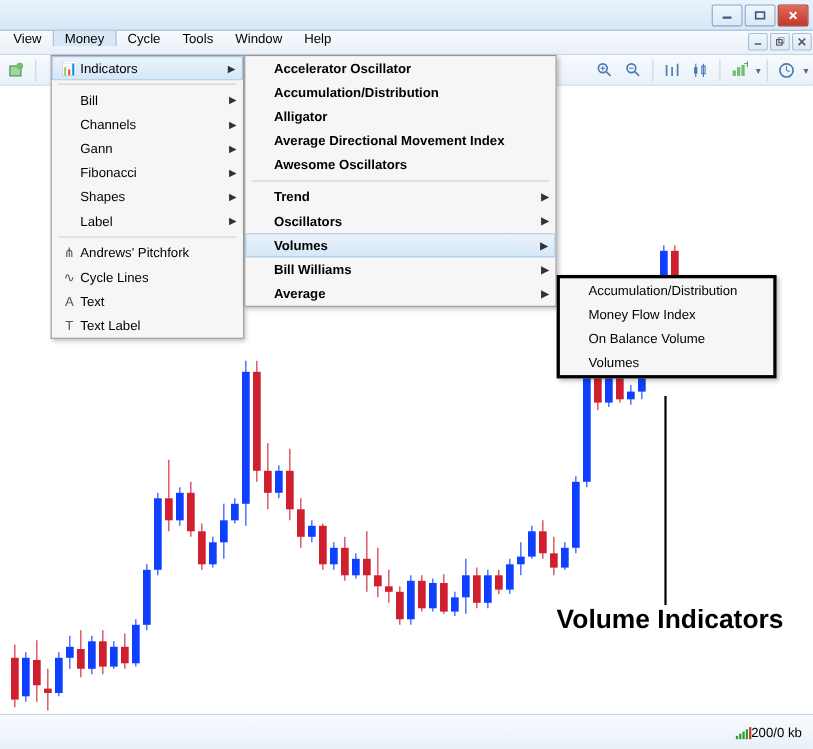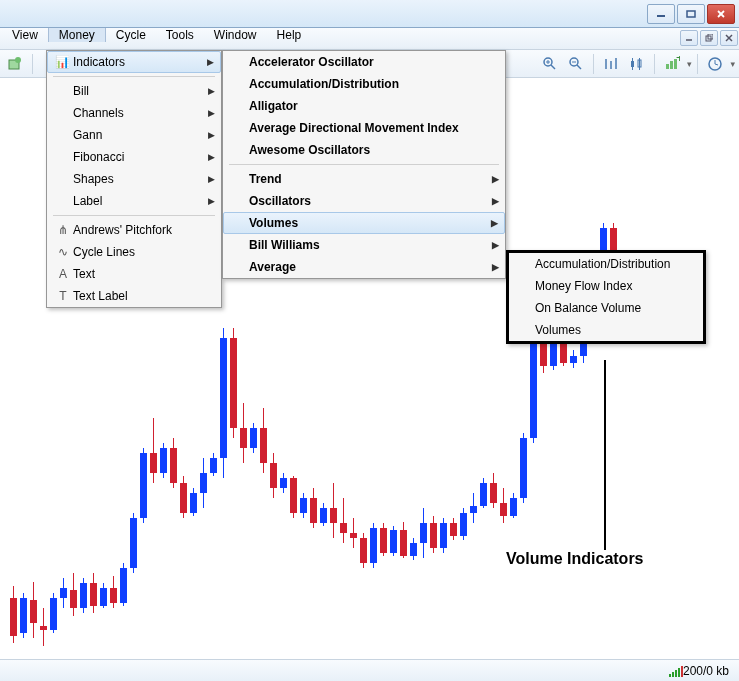--- a/index.html
+++ b/index.html
@@ -16,37 +16,37 @@
 .menubar-spacer { flex: 1; }
 .menubar-smallbtn { width: 18px; height: 16px; margin: 2px 1px; background: linear-gradient(#f0f6fc, #dce9f7); border: 1px solid #a8bed8; border-radius: 2px; display: flex; align-items: center; justify-content: center; cursor: pointer; }
 
 .toolbar { height: 28px; background: linear-gradient(#f8fbfe, #e8f0f8); border-bottom: 1px solid #c8d4e0; display: flex; align-items: center; padding: 0 4px; gap: 4px; }
 .tbtn { width: 22px; height: 22px; display: flex; align-items: center; justify-content: center; cursor: pointer; border-radius: 2px; }
 .tb-sep { width: 1px; height: 20px; background: #c8d4e0; margin: 0 2px; }
 
 .chart-area { position: absolute; top: 78px; left: 0; right: 0; bottom: 22px; background: #fff; }
 .chart-svg { width: 100%; height: 100%; }
 
-.statusbar { position: absolute; bottom: 0; left: 0; right: 0; height: 22px; background: linear-gradient(#f8fbfe, #e8f0f8); border-top: 1px solid #c8d4e0; display: flex; align-items: center; justify-content: flex-end; padding: 0 10px; }
+.statusbar { position: absolute; bottom: 0; left: 0; right: 0; height: 32px; background: linear-gradient(#f8fbfe, #e8f0f8); border-top: 1px solid #c8d4e0; display: flex; align-items: center; justify-content: flex-end; padding: 0 10px; }
 .conn-bars { display: flex; align-items: flex-end; gap: 1px; height: 12px; }
 .conn-bars span { width: 2px; background: #2a9d2a; }
 .conn-bars span:nth-child(1){height:3px} .conn-bars span:nth-child(2){height:5px} .conn-bars span:nth-child(3){height:7px} .conn-bars span:nth-child(4){height:9px} .conn-bars span:nth-child(5){height:11px; background:#cc3333}
 
 .dropdown { position: absolute; background: #f6f6f6; border: 1px solid #979797; box-shadow: 2px 2px 4px rgba(0,0,0,0.25); z-index: 10; }
 .dropdown-left { top: 50px; left: 46px; width: 176px; }
 .dropdown-row { height: 22px; display: flex; align-items: center; padding: 0 6px; cursor: pointer; position: relative; }
 .dropdown-row:hover, .dropdown-row.hover { background: linear-gradient(#eaf3fc, #d5e7f7); border: 1px solid #a8c8e8; border-radius: 2px; padding: 0 5px; }
 .dropdown-row .ico { width: 20px; display: inline-flex; justify-content: center; color: #555; }
 .dropdown-row .arrow { position: absolute; right: 6px; font-size: 9px; color: #333; }
 .dropdown-sep { height: 1px; background: #d0d0d0; margin: 3px 6px; }
 
 .dropdown-mid { top: 50px; left: 222px; width: 284px; font-weight: bold; }
 .dropdown-right { top: 250px; left: 506px; width: 200px; border: 3px solid #000; }
 
-.annotation { position: absolute; top: 550px; left: 506px; font-size: 16px; font-weight: bold; color: #000; }
+.annotation { position: absolute; top: 550px; left: 506px; font-size: 24px; font-weight: bold; color: #000; }
 .annotation-line { position: absolute; top: 360px; left: 604px; width: 2px; height: 190px; background: #000; }
 </style>
 </head>
 <body>
 
 <div class="titlebar">
   <div class="winbtn">
       <svg viewBox="0 0 12 10">
         <line x1="2" y1="7" x2="10" y2="7" stroke="#3a5a8a" stroke-width="2"></line>
       </svg>

